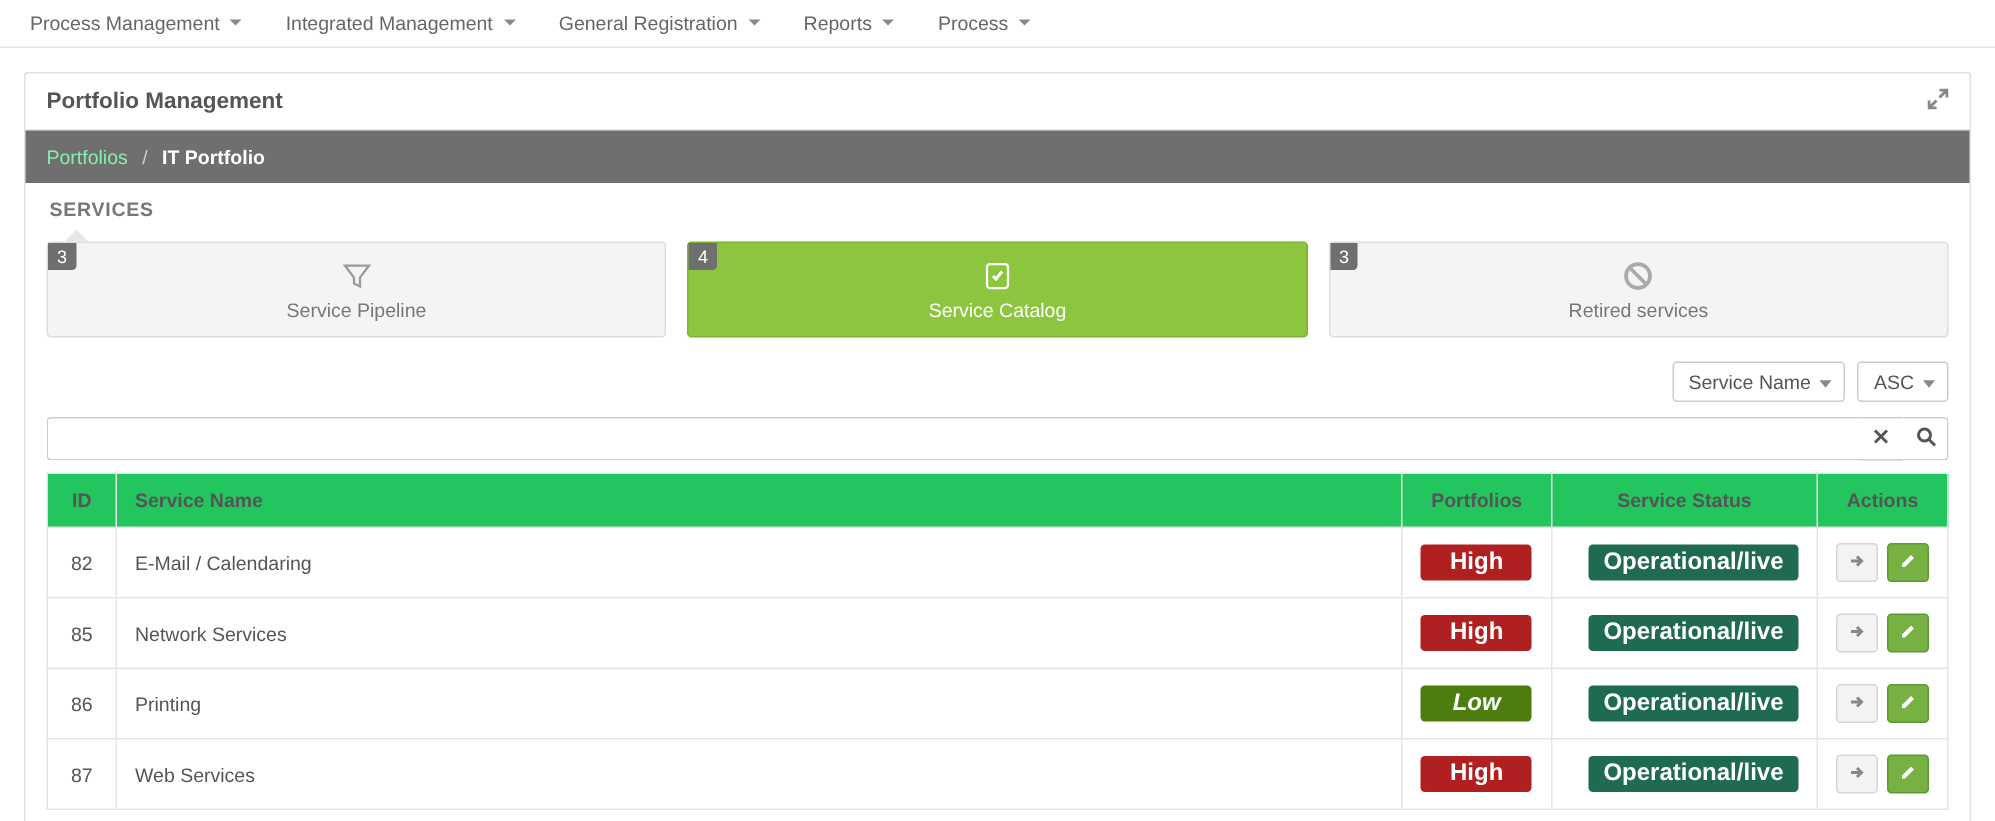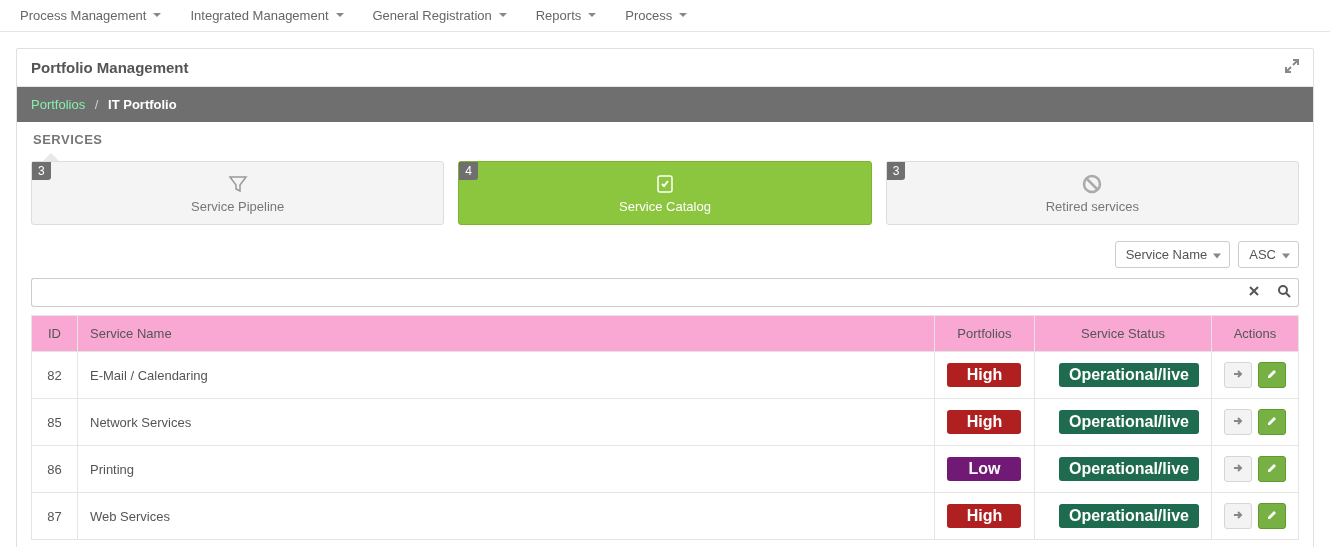--- a/index.html
+++ b/index.html
@@ -44,30 +44,30 @@
   
   .search-row { display: flex; padding: 0 14px 8px 14px; }
   .search-input { flex: 1; border: 1px solid #ccc; border-right: none; border-radius: 3px 0 0 3px; padding: 6px 8px; font-size: 13px; outline: none; }
   .clear-btn, .go-btn { width: 30px; border: 1px solid #ccc; border-left: none; background: #fff; display:flex; align-items:center; justify-content:center; cursor:pointer; color:#555; }
   .clear-btn { border-right: none; }
   .go-btn { border-radius: 0 3px 3px 0; }
   
   
   .tbl { width: calc(100% - 28px); margin: 0 14px 14px 14px; border-collapse: collapse; }
   .tbl th, .tbl td { border: 1px solid #e5e5e5; padding: 10px 12px; text-align: left; font-size: 13px; color: #555; }
-  .tbl th { font-weight: normal; background: #f9a8d4; color:#555; }
+  .tbl th { font-weight: bold; background: #22c55e; color:#555; }
   .tbl th.center, .tbl td.center { text-align: center; }
   .col-id { width: 46px; text-align:center; }
   .col-crit { width: 100px; }
   .col-status { width: 140px; }
   .col-actions { width: 86px; }
   
   .badge { display:inline-block; min-width: 74px; padding: 3px 10px; border-radius: 3px; color: #fff; font-size: 16px; text-align:center; font-weight: bold; }
   .badge-red { background: #b02020; }
-  .badge-green { background: #701a75; }
+  .badge-green { background: #4d7c0f; font-style: italic; }
   .badge-status { background: #1f6b4f; margin-left: 12px; }
   
   .actions-cell { display: flex; gap: 6px; justify-content: center; }
   .act-btn { width: 28px; height: 26px; border-radius: 3px; display:flex; align-items:center; justify-content:center; cursor:pointer; }
   .act-view { background: #f3f3f3; border: 1px solid #d6d6d6; color:#888; }
   .act-edit { background: #77b043; border: 1px solid #5f9a2e; color:#fff; }
 </style>
 </head>
 <body>
 

